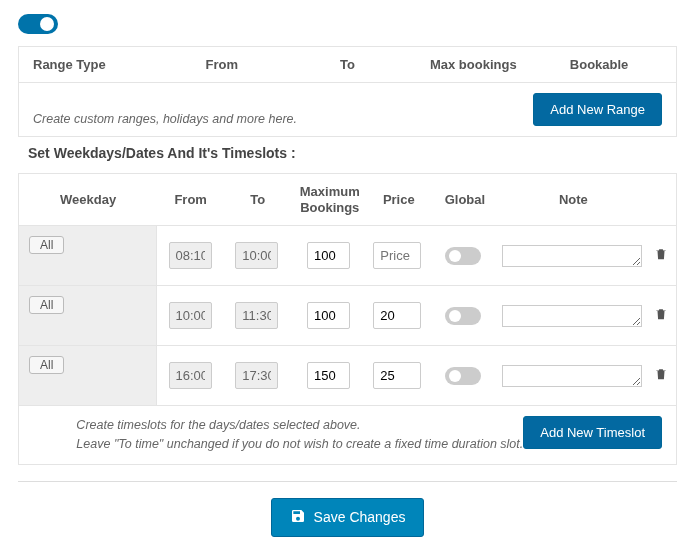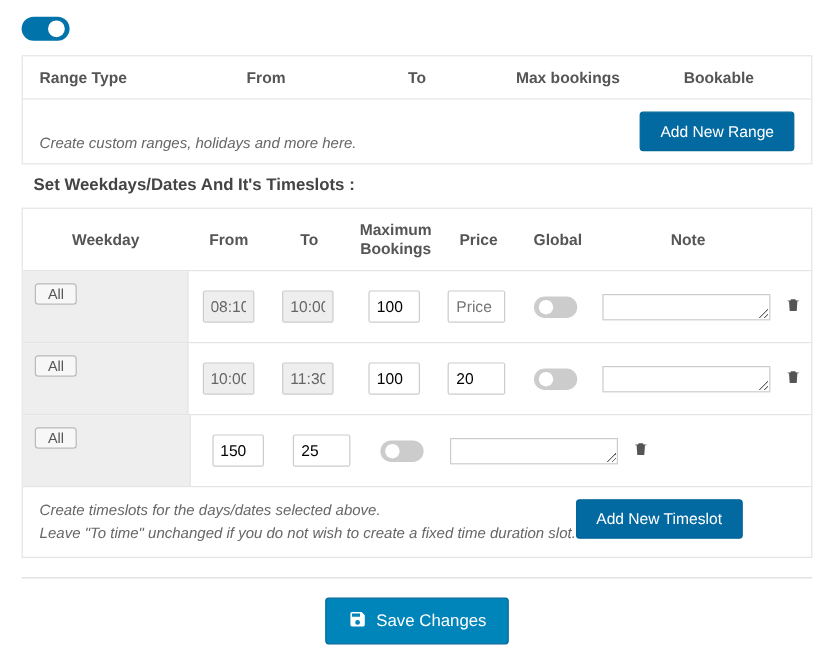--- a/index.html
+++ b/index.html
@@ -32,21 +32,21 @@
 .ts-row{display:flex;align-items:stretch;border-bottom:1px solid #e4e4e4}
 .ts-row>div{display:flex;align-items:center;justify-content:center;padding:16px 4px}
 .ts-row .col-wd{background:#eee;justify-content:flex-start;align-items:flex-start;padding:10px;border-right:1px solid #e4e4e4}
 .btn-all{background:#f7f7f7;border:1px solid #bbb;padding:1px 10px;border-radius:3px;font-size:12px;cursor:pointer;color:#555}
 .inp{width:43px;padding:5px 6px;border:1px solid #ccc;border-radius:2px;font-size:13px;text-align:left}
 .inp-ro{background:#eee;color:#666}
 .inp-price{width:48px}
 .ta{width:140px;height:22px;resize:both;border:1px solid #ccc;font-size:12px;padding:2px}
 .trash{cursor:pointer;color:#555}
 .trash svg{width:14px;height:14px;fill:#555}
-.ts-foot{display:flex;align-items:flex-start;justify-content:flex-start;padding:10px 14px}
+.ts-foot{display:flex;align-items:flex-start;justify-content:flex-end;padding:10px 14px}
 .ts-foot .hint-lines{font-style:italic;color:#666;font-size:12.5px;line-height:1.5}
 .divider{border:none;border-top:1px solid #ddd;margin:16px 0}
 .save-row{text-align:center}
 .btn-save{background:#0085ba;color:#fff;border:1px solid #006799;padding:9px 18px;border-radius:3px;font-size:14px;cursor:pointer;display:inline-flex;align-items:center;gap:8px}
 .btn-save svg{width:16px;height:16px;fill:#fff}
 </style>
 </head>
 <body>
 
 <div class="section-header">
@@ -135,20 +135,26 @@
         <div class="col-del">
           <span class="trash"><svg viewBox="0 0 24 24">
               <path d="M6 7h12l-1 14H7L6 7zm3-3h6l1 2H8l1-2zM4 6h16v1H4z"></path>
             </svg></span>
         </div>
       </div>
       <div class="ts-row">
         <div class="col-wd">
           <button class="btn-all">All</button>
         </div>
+        <div class="col-from">
+          <input class="inp inp-ro" readonly="" value="16:00" style="">
+        </div>
+        <div class="col-to">
+          <input class="inp inp-ro" readonly="" value="17:30" style="">
+        </div>
         <div class="col-mb">
           <input class="inp" value="150" style="">
         </div>
         <div class="col-pr">
           <input class="inp inp-price" placeholder="Price" value="25" style="">
         </div>
         <div class="col-gl">
           <div class="toggle-off"></div>
         </div>
         <div class="col-nt">

